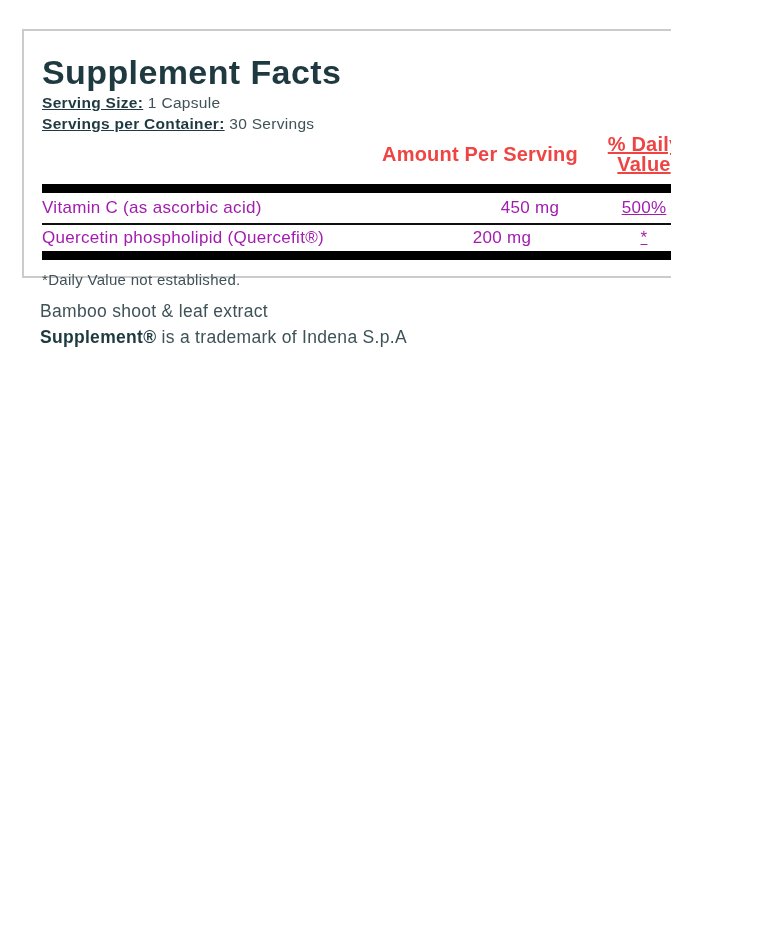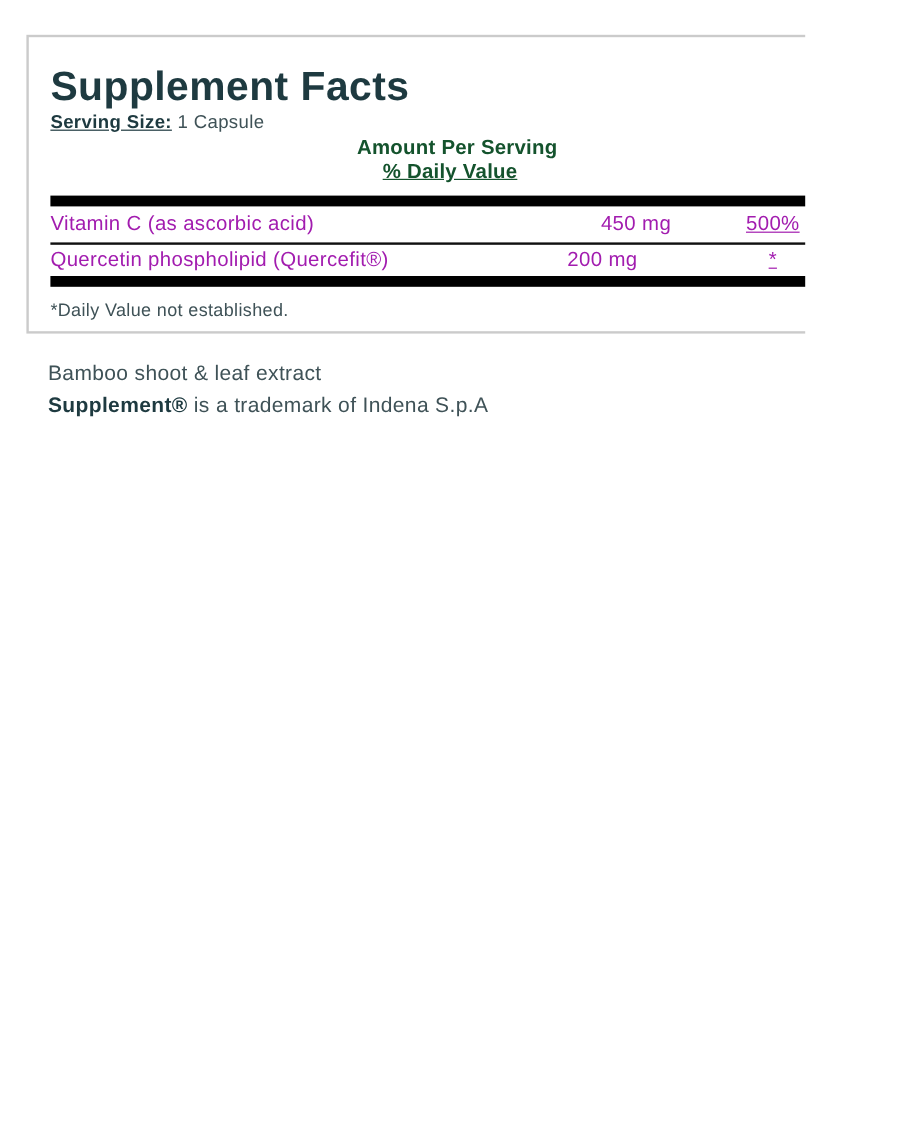--- a/index.html
+++ b/index.html
@@ -49,25 +49,24 @@
   .row {
     display: flex;
     align-items: center;
   }
   .col.name   { flex: 1; text-align: left; }
   .col.amount { width: 200px; text-align: center; }
   .col.dv     { width: 140px; text-align: center; padding-right: 12px; box-sizing: border-box; text-decoration: underline; }
 
   .table-header {
     line-height: 20px;
-    font-size: 17px;
+    font-size: 20px;
     font-weight: 700;
     letter-spacing: 0.2px;
-    color: #14532d;
-    flex-direction: column;
+    color: #ef4444;
   }
   .table-header .col { font-weight: 700; }
 
   .bar.thick {
     height: 9px;
     background: #000000;
   }
   .bar.thick.top { margin-top: 10px; }
   .bar.thin {
     height: 2px;
@@ -111,20 +110,24 @@
 
   <div class="facts-box">
 
     <h1 class="panel-title">Supplement Facts</h1>
 
     <div class="serving-line">
       <b>Serving Size:</b>
       <span>1 Capsule</span>
     </div>
 
+    <div class="serving-line">
+      <b>Servings per Container:</b>
+      <span>30 Servings</span>
+    </div>
 
     <div class="row table-header">
       <div class="col name"></div>
       <div class="col amount">Amount Per Serving</div>
       <div class="col dv">% Daily Value</div>
     </div>
 
     <div class="bar thick top"></div>
 
     <div class="row ingredient first">

